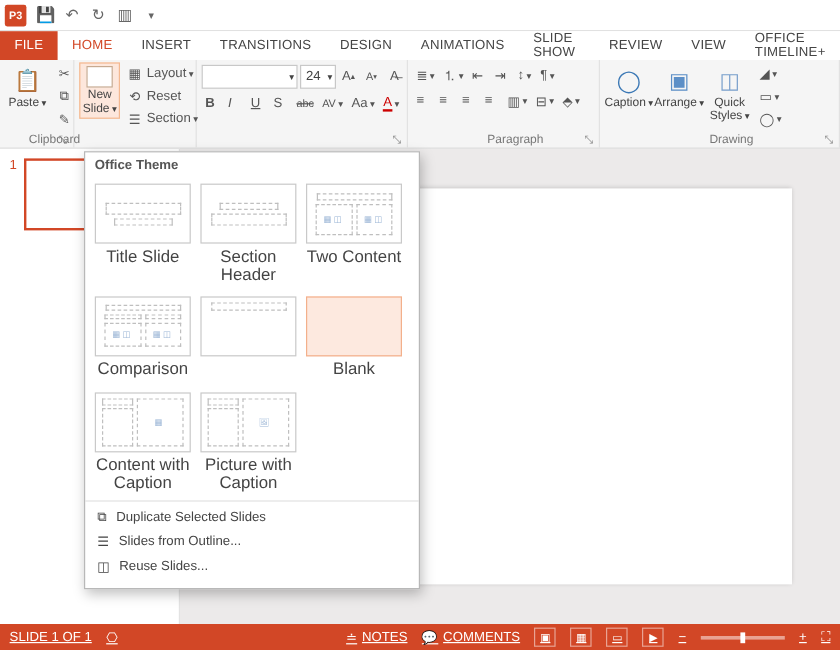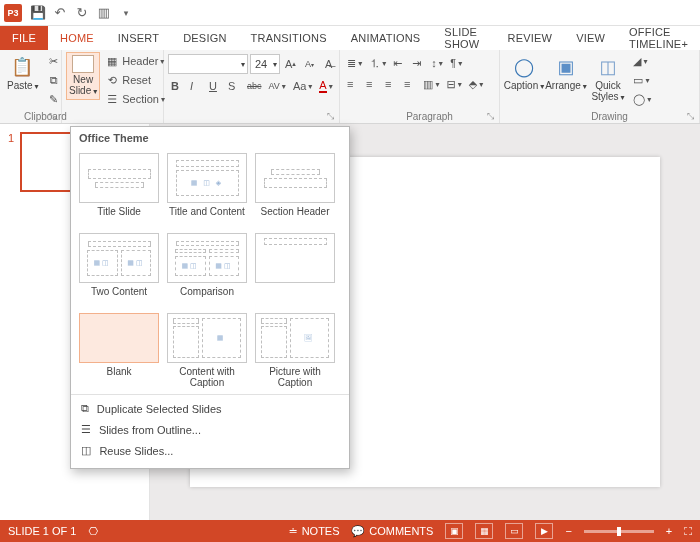--- a/index.html
+++ b/index.html
@@ -47,27 +47,27 @@
 .gallery-item { width: 88px; padding: 2px; cursor: pointer; }
 .gallery-item.selected .tile { border-color: #f3b08b; background: #fde9df; }
 .tile { height: 50px; border: 1px solid #c9c9c9; background: #fff; margin: 2px; display: flex; flex-direction: column; align-items: center; justify-content: center; gap: 3px; padding: 4px; }
 .tile .ph { border: 1px dashed #bfbfbf; }
 .tile .t-title { width: 90%; height: 10px; }
 .tile .t-sub { width: 70%; height: 6px; }
 .tile .t-body { width: 90%; height: 26px; }
 .tile .t-half { width: 44%; height: 26px; }
 .tile .row { display: flex; gap: 3px; width: 100%; justify-content: center;}
 .tile-icons { font-size: 7px; color:#9cb6d6; letter-spacing:2px; display:flex; align-items:center; justify-content:center;}
-.gallery-caption { font-size: 10px; text-align: center; color: #444; padding: 1px 0 4px; line-height: 1.1; min-height: 22px;}
+.gallery-caption { font-size: 14px; text-align: center; color: #444; padding: 1px 0 4px; line-height: 1.1; min-height: 22px;}
 .gallery-menu { border-top: 1px solid #e1e1e1; padding: 3px 0; }
 .gallery-menu-item { display: flex; align-items: center; padding: 4px 10px; gap: 8px; font-size: 11px; cursor: pointer; }
 
 
 .statusbar { position: absolute; bottom: 0; left: 0; right: 0; height: 22px; background: #d24726; color: #fff; display: flex; align-items: center; font-size: 11px; padding: 0 8px; justify-content: space-between; }
-.status-left, .status-right { display: flex; align-items: center; gap: 12px; }
+.status-left, .status-right { display: flex; align-items: center; gap: 12px; text-decoration: underline; }
 .status-btn { display: flex; align-items: center; gap: 4px; cursor: pointer; font-size: 11px; }
 .view-btn { width: 18px; height: 16px; border: 1px solid rgba(255,255,255,0.5); display: flex; align-items: center; justify-content: center; font-size: 9px; }
 .zoom-slider { width: 70px; height: 3px; background: rgba(255,255,255,0.5); position: relative; }
 .zoom-thumb-h { position: absolute; top: -3px; left: 33px; width: 4px; height: 9px; background: #fff; }
 .caret { font-size: 8px; margin-left: 2px; }
 </style>
 </head>
 <body>
 
 <div class="titlebar">
@@ -76,22 +76,22 @@
   <div class="qat-btn">↶</div>
   <div class="qat-btn">↻</div>
   <div class="qat-btn">▥</div>
   <div class="qat-btn" style="font-size:9px;">▾</div>
 </div>
 
 <div class="tabs">
   <div class="tab file">FILE</div>
   <div class="tab active">HOME</div>
   <div class="tab">INSERT</div>
+  <div class="tab">TRANSITIONS</div>
   <div class="tab">DESIGN</div>
-  <div class="tab">TRANSITIONS</div>
   <div class="tab">ANIMATIONS</div>
   <div class="tab">SLIDE SHOW</div>
   <div class="tab">REVIEW</div>
   <div class="tab">VIEW</div>
   <div class="tab">OFFICE TIMELINE+</div>
 </div>
 
 <div class="ribbon">
 
   <div class="group" style="width:62px;">
@@ -118,21 +118,21 @@
 
   <div class="group" style="width:102px;">
     <div class="group-body">
       <div class="big-btn selected">
         <div class="big-icon" style="font-size:14px;border:1px solid #c7a98f;width:22px;height:18px;background:#fff;"></div>
         <div class="big-label"><span>New Slide</span><span class="caret">▾</span></div>
       </div>
       <div class="mini-col">
         <div class="mini-btn">
             <span class="mini-icon">▦</span>
-            <span>Header</span>
+            <span>Layout</span>
             <span class="caret">▾</span>
           </div>
         <div class="mini-btn">
             <span class="mini-icon">⟲</span>
             <span>Reset</span>
           </div>
         <div class="mini-btn">
             <span class="mini-icon">☰</span>
             <span>Section</span>
             <span class="caret">▾</span>
@@ -256,27 +256,20 @@
   <div class="gallery-grid">
     <div class="gallery-item">
       <div class="tile">
           <div class="ph t-title"></div>
           <div class="ph t-sub"></div>
         </div>
       <div class="gallery-caption">Title Slide</div>
     </div>
     <div class="gallery-item">
       <div class="tile">
-          <div class="ph" style="width:90%;height:7px;"></div>
-          <div class="ph t-body tile-icons">▦ ◫ ◈</div>
-        </div>
-      <div class="gallery-caption">Title and Content</div>
-    </div>
-    <div class="gallery-item">
-      <div class="tile">
           <div class="ph t-sub"></div>
           <div class="ph t-title"></div>
         </div>
       <div class="gallery-caption">Section Header</div>
     </div>
     <div class="gallery-item">
       <div class="tile">
           <div class="ph" style="width:90%;height:6px;"></div>
           <div class="row">
             <div class="ph t-half tile-icons">▦◫</div>

